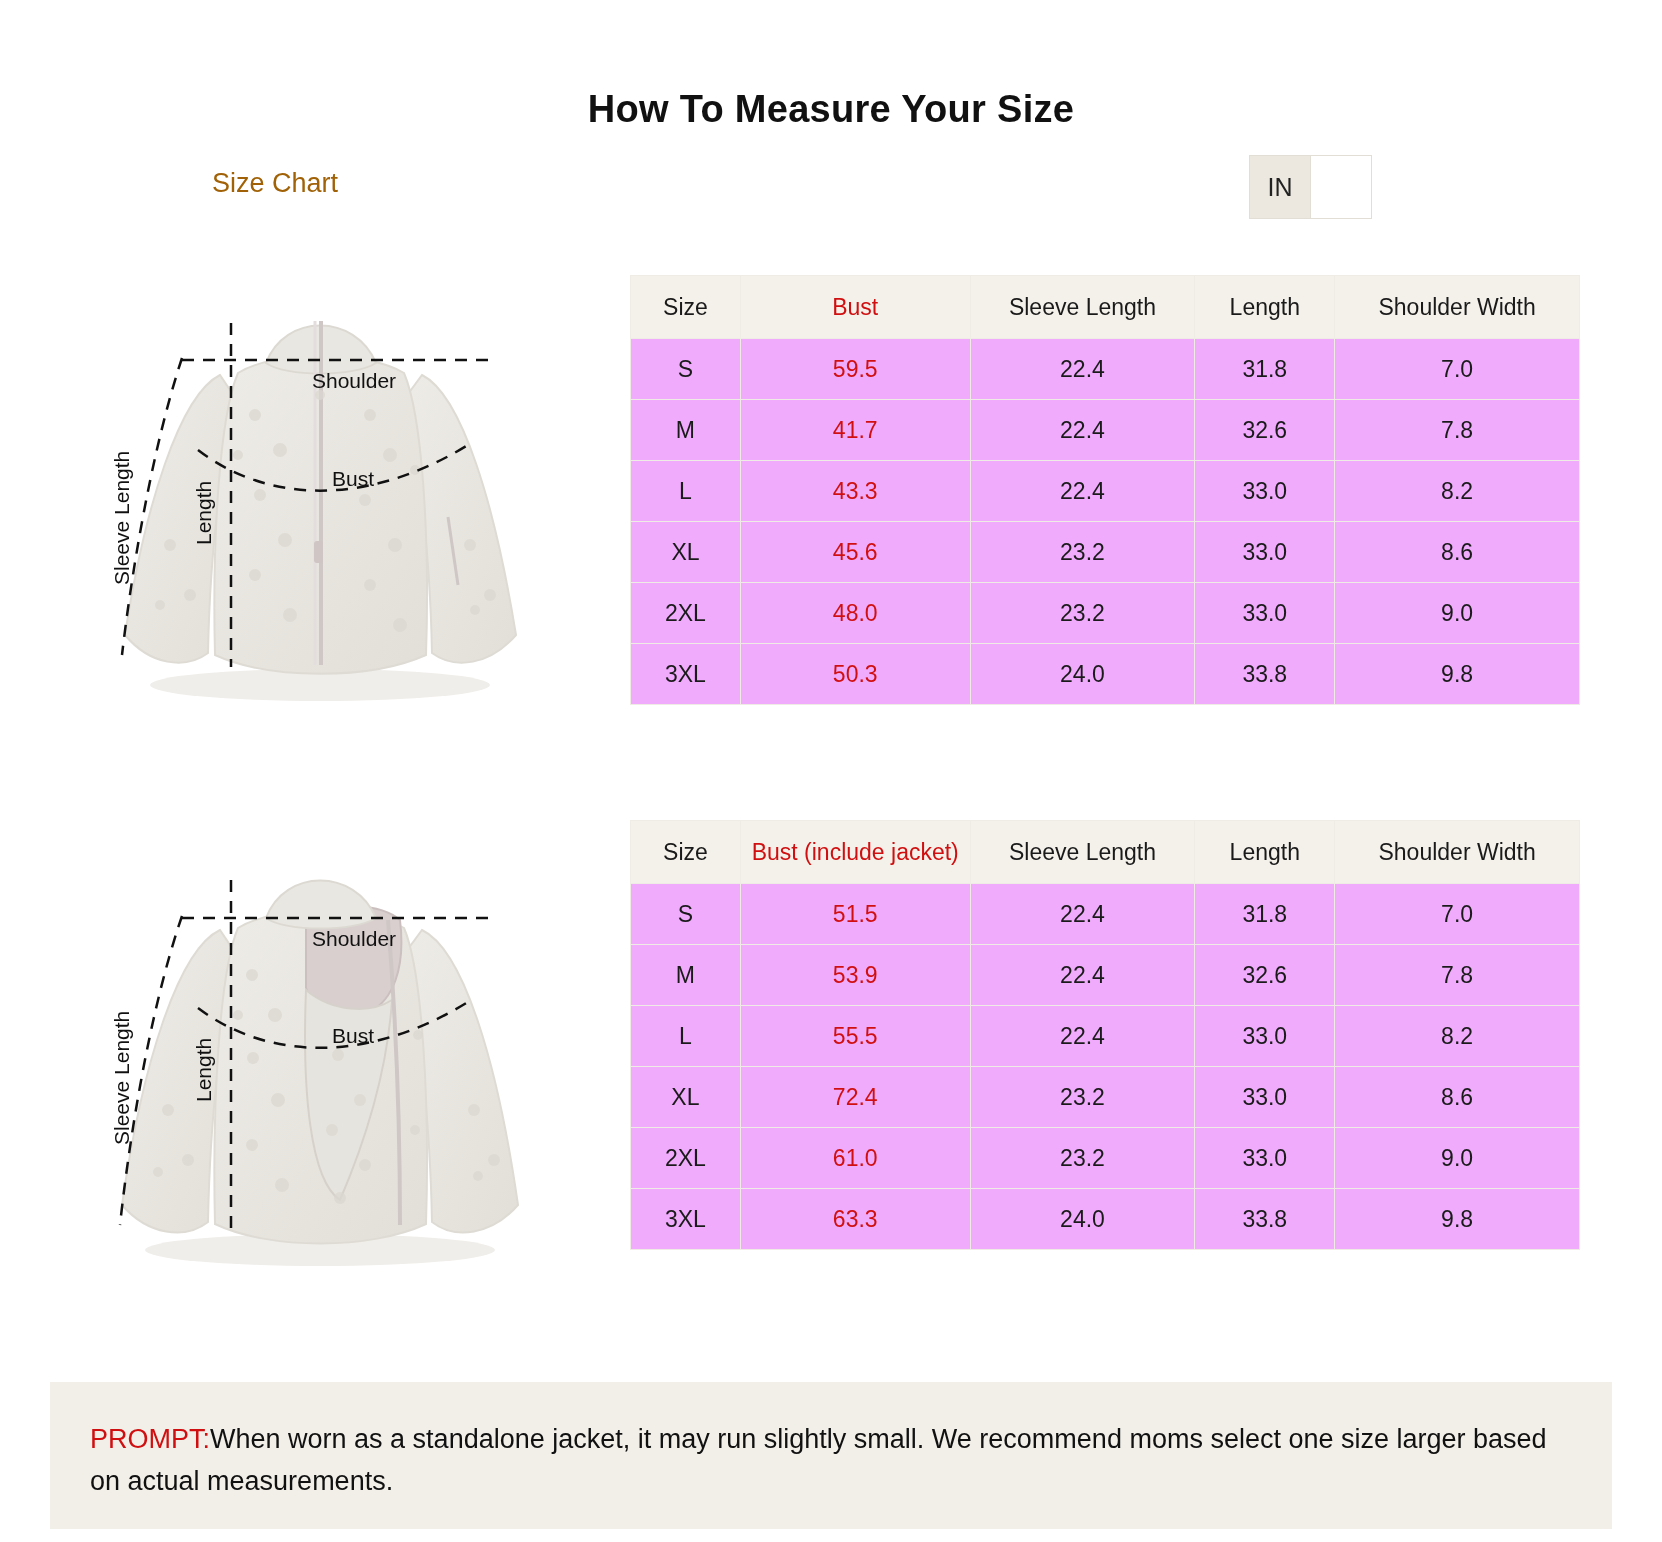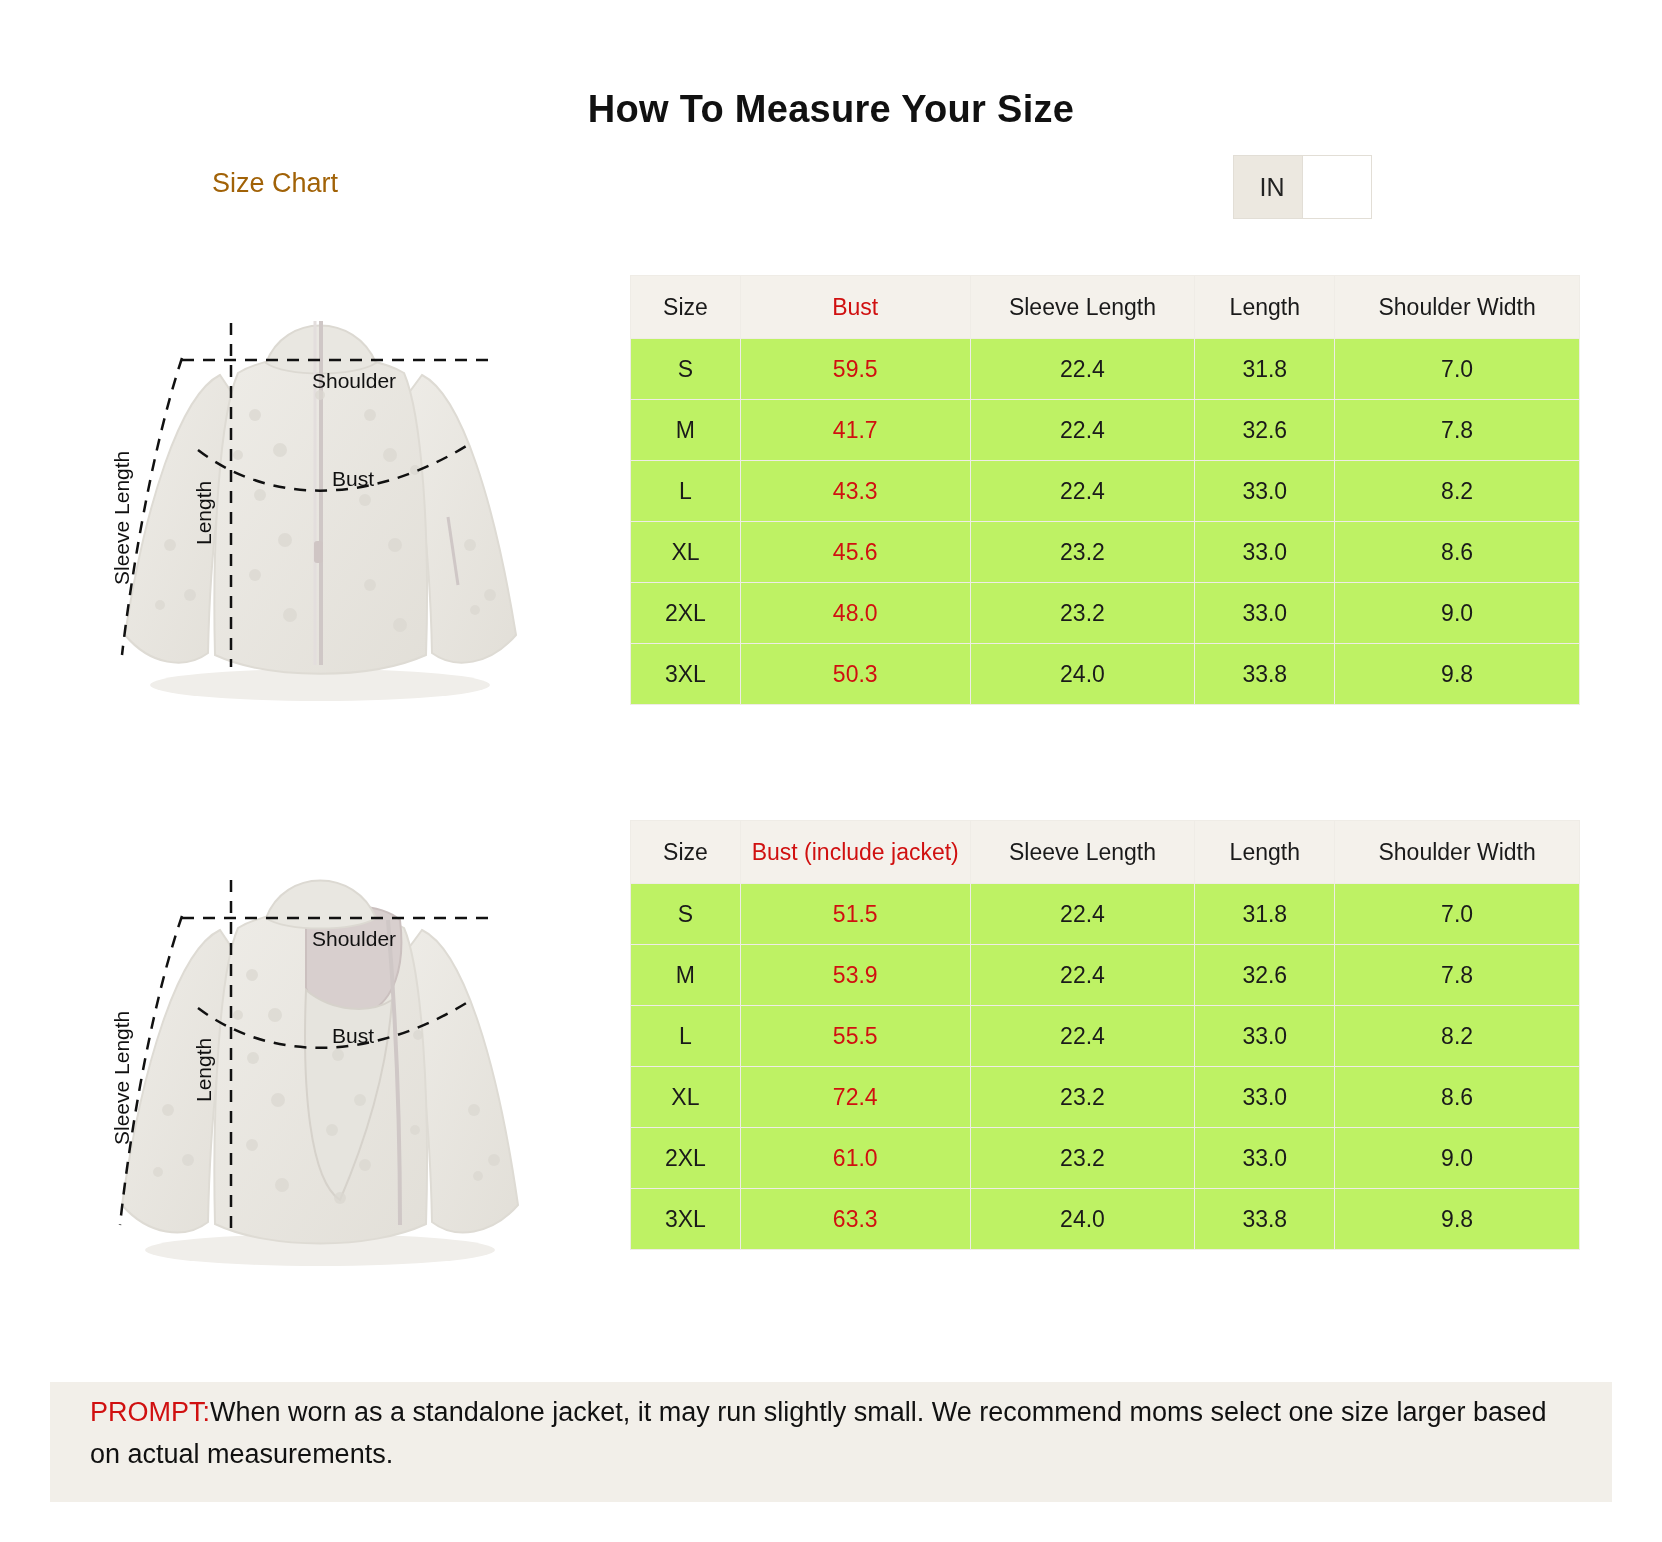--- a/index.html
+++ b/index.html
@@ -42,21 +42,20 @@
     background: #f2efe9;
   }
   .unit-toggle .unit {
     width: 60px;
     height: 62px;
     display: flex;
     align-items: center;
     justify-content: center;
     font-size: 25px;
     color: #222;
-    padding-left: 8px;
   }
   .unit-toggle .unit.active {
     background: #ece8e0;
   }
   .unit-toggle .unit.blank {
     background: #ffffff;
     border-left: 1px solid #e2ded6;
   }
 
   
@@ -88,21 +87,21 @@
     transform-origin: left top;
   }
 
   
   .tbl {
     position: absolute;
     left: 630px;
     top: 20px;
     width: 950px;
     border-collapse: collapse;
-    background: #bef264;
+    background: #f0abfc;
     font-size: 23px;
   }
   .tbl th, .tbl td {
     border: 1px solid #efece6;
     text-align: center;
     padding: 0;
     height: 60px;
     font-weight: normal;
     color: #1a1a1a;
   }
@@ -123,21 +122,21 @@
   .tbl col.c-length { width: 140px; }
   .tbl col.c-shoulder { width: 245px; }
 
   
   .prompt {
     position: absolute;
     left: 50px;
     top: 1382px;
     width: 1562px;
     background: #f2efe9;
-    padding: 10px 40px 26px 40px;
+    padding: 37px 40px 26px 40px;
     box-sizing: border-box;
     font-size: 27px;
     line-height: 1.55;
     color: #111;
   }
   .prompt .kw {
     color: #d01010;
   }
 </style>
 </head>

